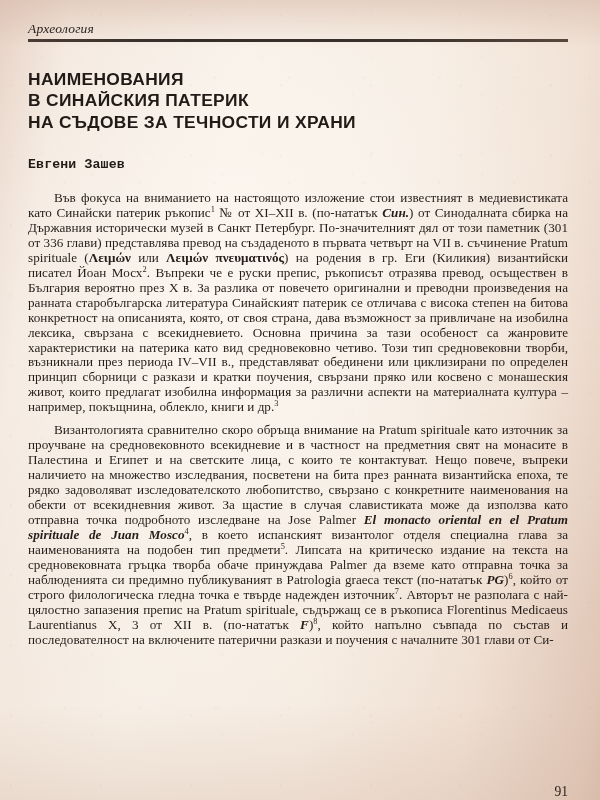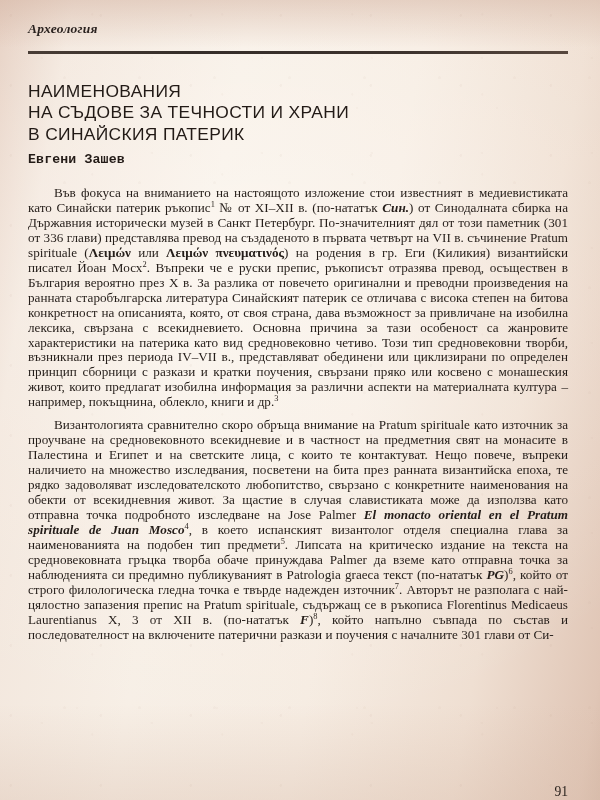--- a/index.html
+++ b/index.html
@@ -55,40 +55,39 @@
     width: 540px;
   }
 
   
   .running-head {
     font-style: italic;
     font-size: 13.5px;
     color: #2b2320;
     letter-spacing: .2px;
     line-height: 1;
-    padding-bottom: 15px;
-    font-weight: bold;
+    padding-bottom: 3px;
   }
   .head-rule {
     width: 100%;
     height: 3px;
     background: linear-gradient(90deg, #3a2e27 0%, #241c18 30%, #2c221d 70%, #4a3a31 100%);
     margin-bottom: 27px;
     opacity: .92;
   }
 
   
   .article-title {
     font-family: "Liberation Sans", sans-serif;
-    font-weight: normal;
+    font-weight: bold;
     font-size: 17.4px;
     line-height: 21.5px;
     letter-spacing: .35px;
     color: #221a16;
-    margin: 0 0 7px 0;
+    margin: 0 0 24px 0;
   }
   .article-title .tline { display: block; white-space: nowrap; }
 
   
   .author {
     font-family: Liberation Mono, monospace;
     font-weight: bold;
     font-size: 13.2px;
     color: #231b17;
     margin: 0 0 19px 0;
@@ -143,22 +142,22 @@
   <div id="page-vignette"></div>
   <div id="page-speckle"></div>
 
   <div id="content">
 
     <div class="running-head">Археология</div>
     <div class="head-rule"></div>
 
     <h1 class="article-title">
       <span class="tline">НАИМЕНОВАНИЯ</span>
+      <span class="tline">В СИНАЙСКИЯ ПАТЕРИК</span>
       <span class="tline">НА СЪДОВЕ ЗА ТЕЧНОСТИ И ХРАНИ</span>
-      <span class="tline">В СИНАЙСКИЯ ПАТЕРИК</span>
     </h1>
 
     <div class="author">Евгени Зашев</div>
 
     <div class="body-text">
 
       <p><span>Във фокуса на вниманието на настоящото изложение стои известният в медиевистиката като Синайски патерик ръкопис</span><sup>1</sup><span> № от XI–XII в. (по-нататък </span><span class="ital">Син.</span><span>) от Синодалната сбирка на Държавния исторически музей в Санкт Петербург. По-значителният дял от този паметник (301 от 336 глави) представлява превод на създаденото в първата четвърт на VII в. съчинение Pratum spirituale (</span><span class="grk">Λειμών</span><span> или </span><span class="grk">Λειμών πνευματινός</span><span>) на родения в гр. Еги (Киликия) византийски писател Йоан Мосх</span><sup>2</sup><span>. Въпреки че е руски препис, ръкописът отразява превод, осъществен в България вероятно през X в. За разлика от повечето оригинални и преводни произведения на ранната старобългарска литература Синайският патерик се отличава с висока степен на битова конкретност на описанията, която, от своя страна, дава възможност за привличане на изобилна лексика, свързана с всекидневието. Основна причина за тази особеност са жанровите характеристики на патерика като вид средновековно четиво. Този тип средновековни творби, възникнали през периода IV–VII в., представляват обединени или циклизирани по определен принцип сборници с разкази и кратки поучения, свързани пряко или косвено с монашеския живот, които предлагат изобилна информация за различни аспекти на материалната култура – например, покъщнина, облекло, книги и др.</span><sup>3</sup></p>
 
       <p><span>Византологията сравнително скоро обръща внимание на Pratum spirituale като източник за проучване на средновековното всекидневие и в частност на предметния свят на монасите в Палестина и Египет и на светските лица, с които те контактуват. Нещо повече, въпреки наличието на множество изследвания, посветени на бита през ранната византийска епоха, те рядко задоволяват изследователското любопитство, свързано с конкретните наименования на обекти от всекидневния живот. За щастие в случая славистиката може да използва като отправна точка подробното изследване на Jose Palmer </span><span class="ital">El monacto oriental en el Pratum spirituale de Juan Mosco</span><sup>4</sup><span>, в което испанският византолог отделя специална глава за наименованията на подобен тип предмети</span><sup>5</sup><span>. Липсата на критическо издание на текста на средновековната гръцка творба обаче принуждава Palmer да вземе като отправна точка за наблюденията си предимно публикуваният в Patrologia graeca текст (по-нататък </span><span class="ital">PG</span><span>)</span><sup>6</sup><span>, който от строго филологическа гледна точка е твърде надежден източник</span><sup>7</sup><span>. Авторът не разполага с най-цялостно запазения препис на Pratum spirituale, съдържащ се в ръкописа Florentinus Medicaeus Laurentianus X, 3 от XII в. (по-нататък </span><span class="ital">F</span><span>)</span><sup>8</sup><span>, който напълно съвпада по състав и последователност на включените патерични разкази и поучения с началните 301 глави от Си-</span></p>
 

